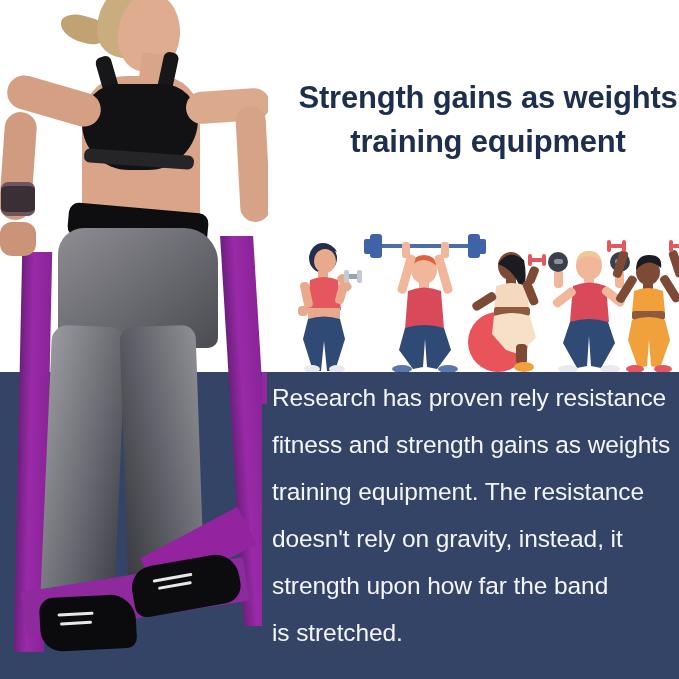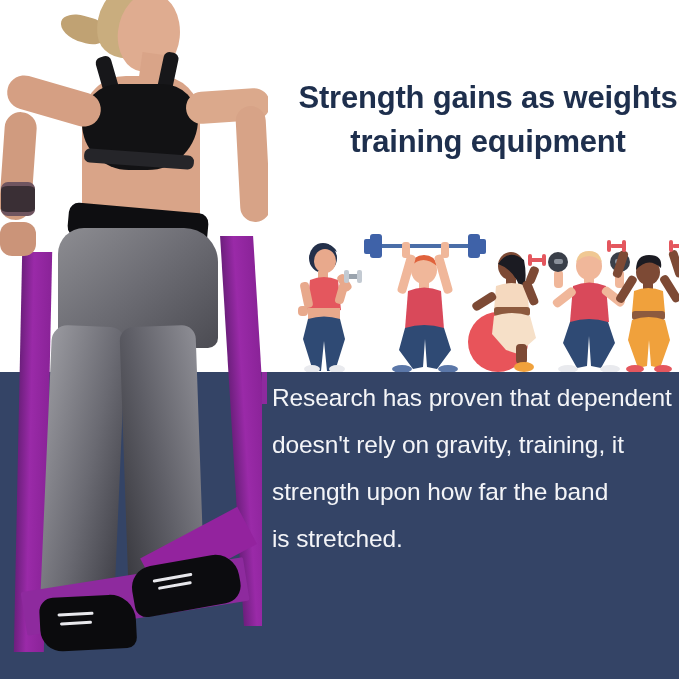--- a/index.html
+++ b/index.html
@@ -444,19 +444,21 @@
       </g>
       <path d="M30 88 q17 -6 33 0 l5 20 l-10 28 l-9 -2 l-2 -26 l-2 26 l-9 2 l-10 -28z" fill="#f0a13c"></path>
       <ellipse cx="33" cy="137" rx="9" ry="4" fill="#e4575e"></ellipse>
       <ellipse cx="61" cy="137" rx="9" ry="4" fill="#e4575e"></ellipse>
     </svg>
   </div>
 
   <div class="copy-panel"></div>
   <div class="copy-accent"></div>
   <div class="copy-text">
-    <div>Research has proven that dependent</div>
-    <div>doesn't rely on gravity, training, it</div>
+    <div>Research has proven rely resistance</div>
+    <div>fitness and strength gains as weights</div>
+    <div>training equipment. The resistance</div>
+    <div>doesn't rely on gravity, instead, it</div>
     <div>strength upon how far the band</div>
     <div>is stretched.</div>
   </div>
 
 </div>
 
 </body></html>

